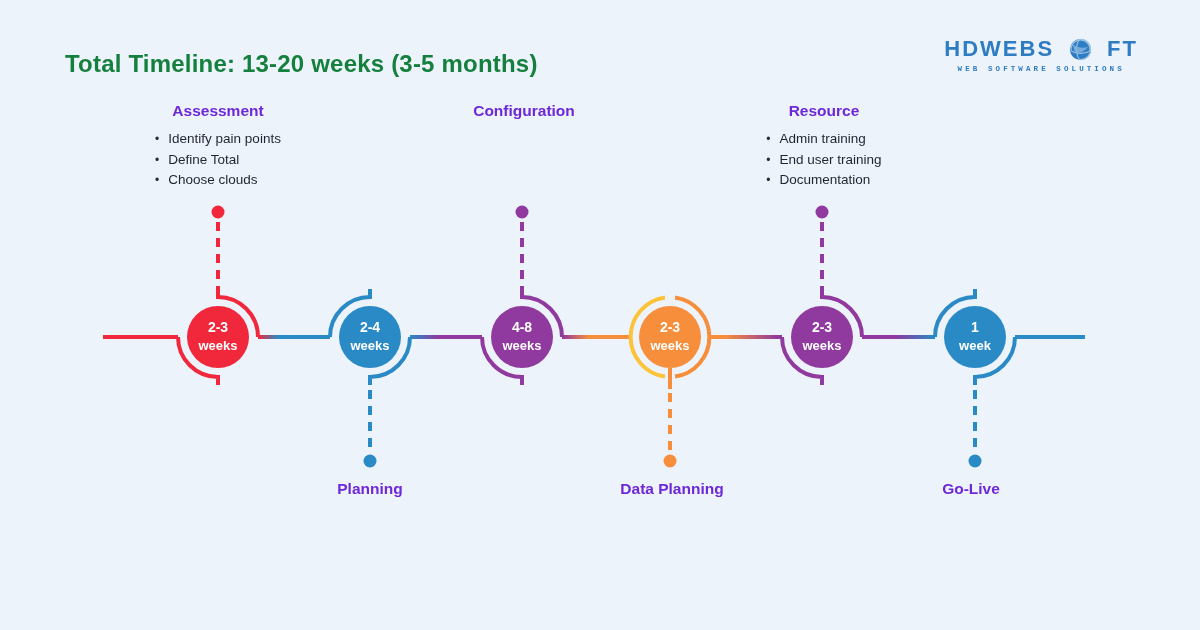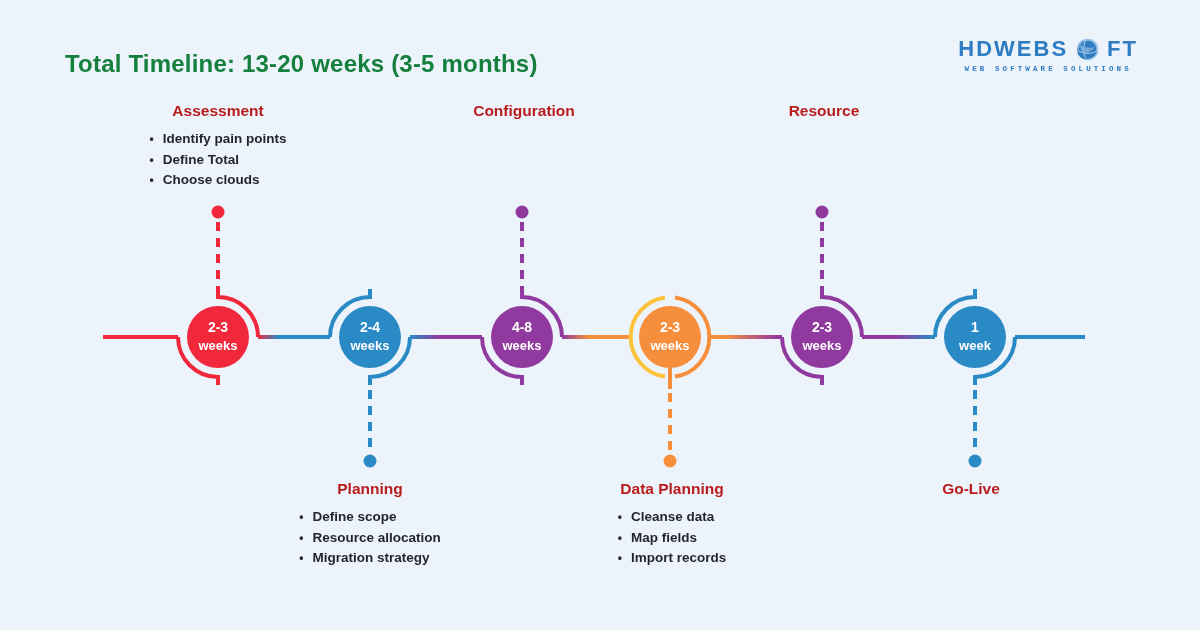--- a/index.html
+++ b/index.html
@@ -6,32 +6,32 @@
   body{
     width:1200px;height:630px;position:relative;overflow:hidden;
     background:#EDF3FA;
     font-family:"Liberation Sans", sans-serif;
   }
   .title{
     position:absolute;left:65px;top:50px;
     font-size:24px;font-weight:bold;color:#15803d;letter-spacing:.2px;
   }
   .logo{position:absolute;right:62px;top:36px;text-align:center;}
-  .logo-row{display:flex;align-items:center;justify-content:center;gap:7px;
+  .logo-row{display:flex;align-items:center;justify-content:center;gap:14px;
     color:#2E7CC2;font-weight:bold;font-size:22px;letter-spacing:2px;}
   .logo-globe{width:23px;height:23px;margin:0 1px;}
   .logo-tagline{margin-top:3px;color:#2E7CC2;font-size:7.5px;font-weight:bold;
     letter-spacing:3.1px;white-space:nowrap;font-family:Liberation Mono, monospace;}
   svg.timeline{position:absolute;left:0;top:0;}
   .phase-block{position:absolute;transform:translateX(-50%);white-space:nowrap;}
   .phase-block.top{top:102px;}
   .phase-block.bottom{top:480px;}
-  .phase-heading{font-size:15.5px;font-weight:bold;color:#b91c1c;text-align:center;
+  .phase-heading{font-size:15.5px;font-weight:bold;color:#6d28d9;text-align:center;
     margin-bottom:9px;}
-  .phase-list{list-style:none;margin:0;padding:0;display:inline-block;text-align:left;font-weight:bold;}
+  .phase-list{list-style:none;margin:0;padding:0;display:inline-block;text-align:left;}
   .phase-list li{font-size:13.5px;color:#1F2430;line-height:20.5px;}
   .phase-list li::before{content:"•";color:#2b2b2b;margin-right:9px;font-size:12px;}
   .phase-block{text-align:center;}
   .node-dur,.node-unit{fill:#ffffff;font-weight:bold;text-anchor:middle;
     font-family:"Liberation Sans",sans-serif;}
   .node-dur{font-size:14px;}
   .node-unit{font-size:13px;}
 </style>
 </head>
 <body>
@@ -156,35 +156,30 @@
     <li>Choose clouds</li>
   </ul>
 </div>
 
 <div class="phase-block top" style="left:524px">
   <div class="phase-heading">Configuration</div>
 </div>
 
 <div class="phase-block top" style="left:824px">
   <div class="phase-heading">Resource</div>
+  <ul class="phase-list">
+    <li>Admin training</li>
+    <li>End user training</li>
+    <li>Documentation</li>
+  </ul>
 </div>
 
 <div class="phase-block bottom" style="left:370px">
   <div class="phase-heading">Planning</div>
-  <ul class="phase-list">
-    <li>Define scope</li>
-    <li>Resource allocation</li>
-    <li>Migration strategy</li>
-  </ul>
 </div>
 
 <div class="phase-block bottom" style="left:672px">
   <div class="phase-heading">Data Planning</div>
-  <ul class="phase-list">
-    <li>Cleanse data</li>
-    <li>Map fields</li>
-    <li>Import records</li>
-  </ul>
 </div>
 
 <div class="phase-block bottom" style="left:971px">
   <div class="phase-heading">Go-Live</div>
 </div>
 
 </body></html>

